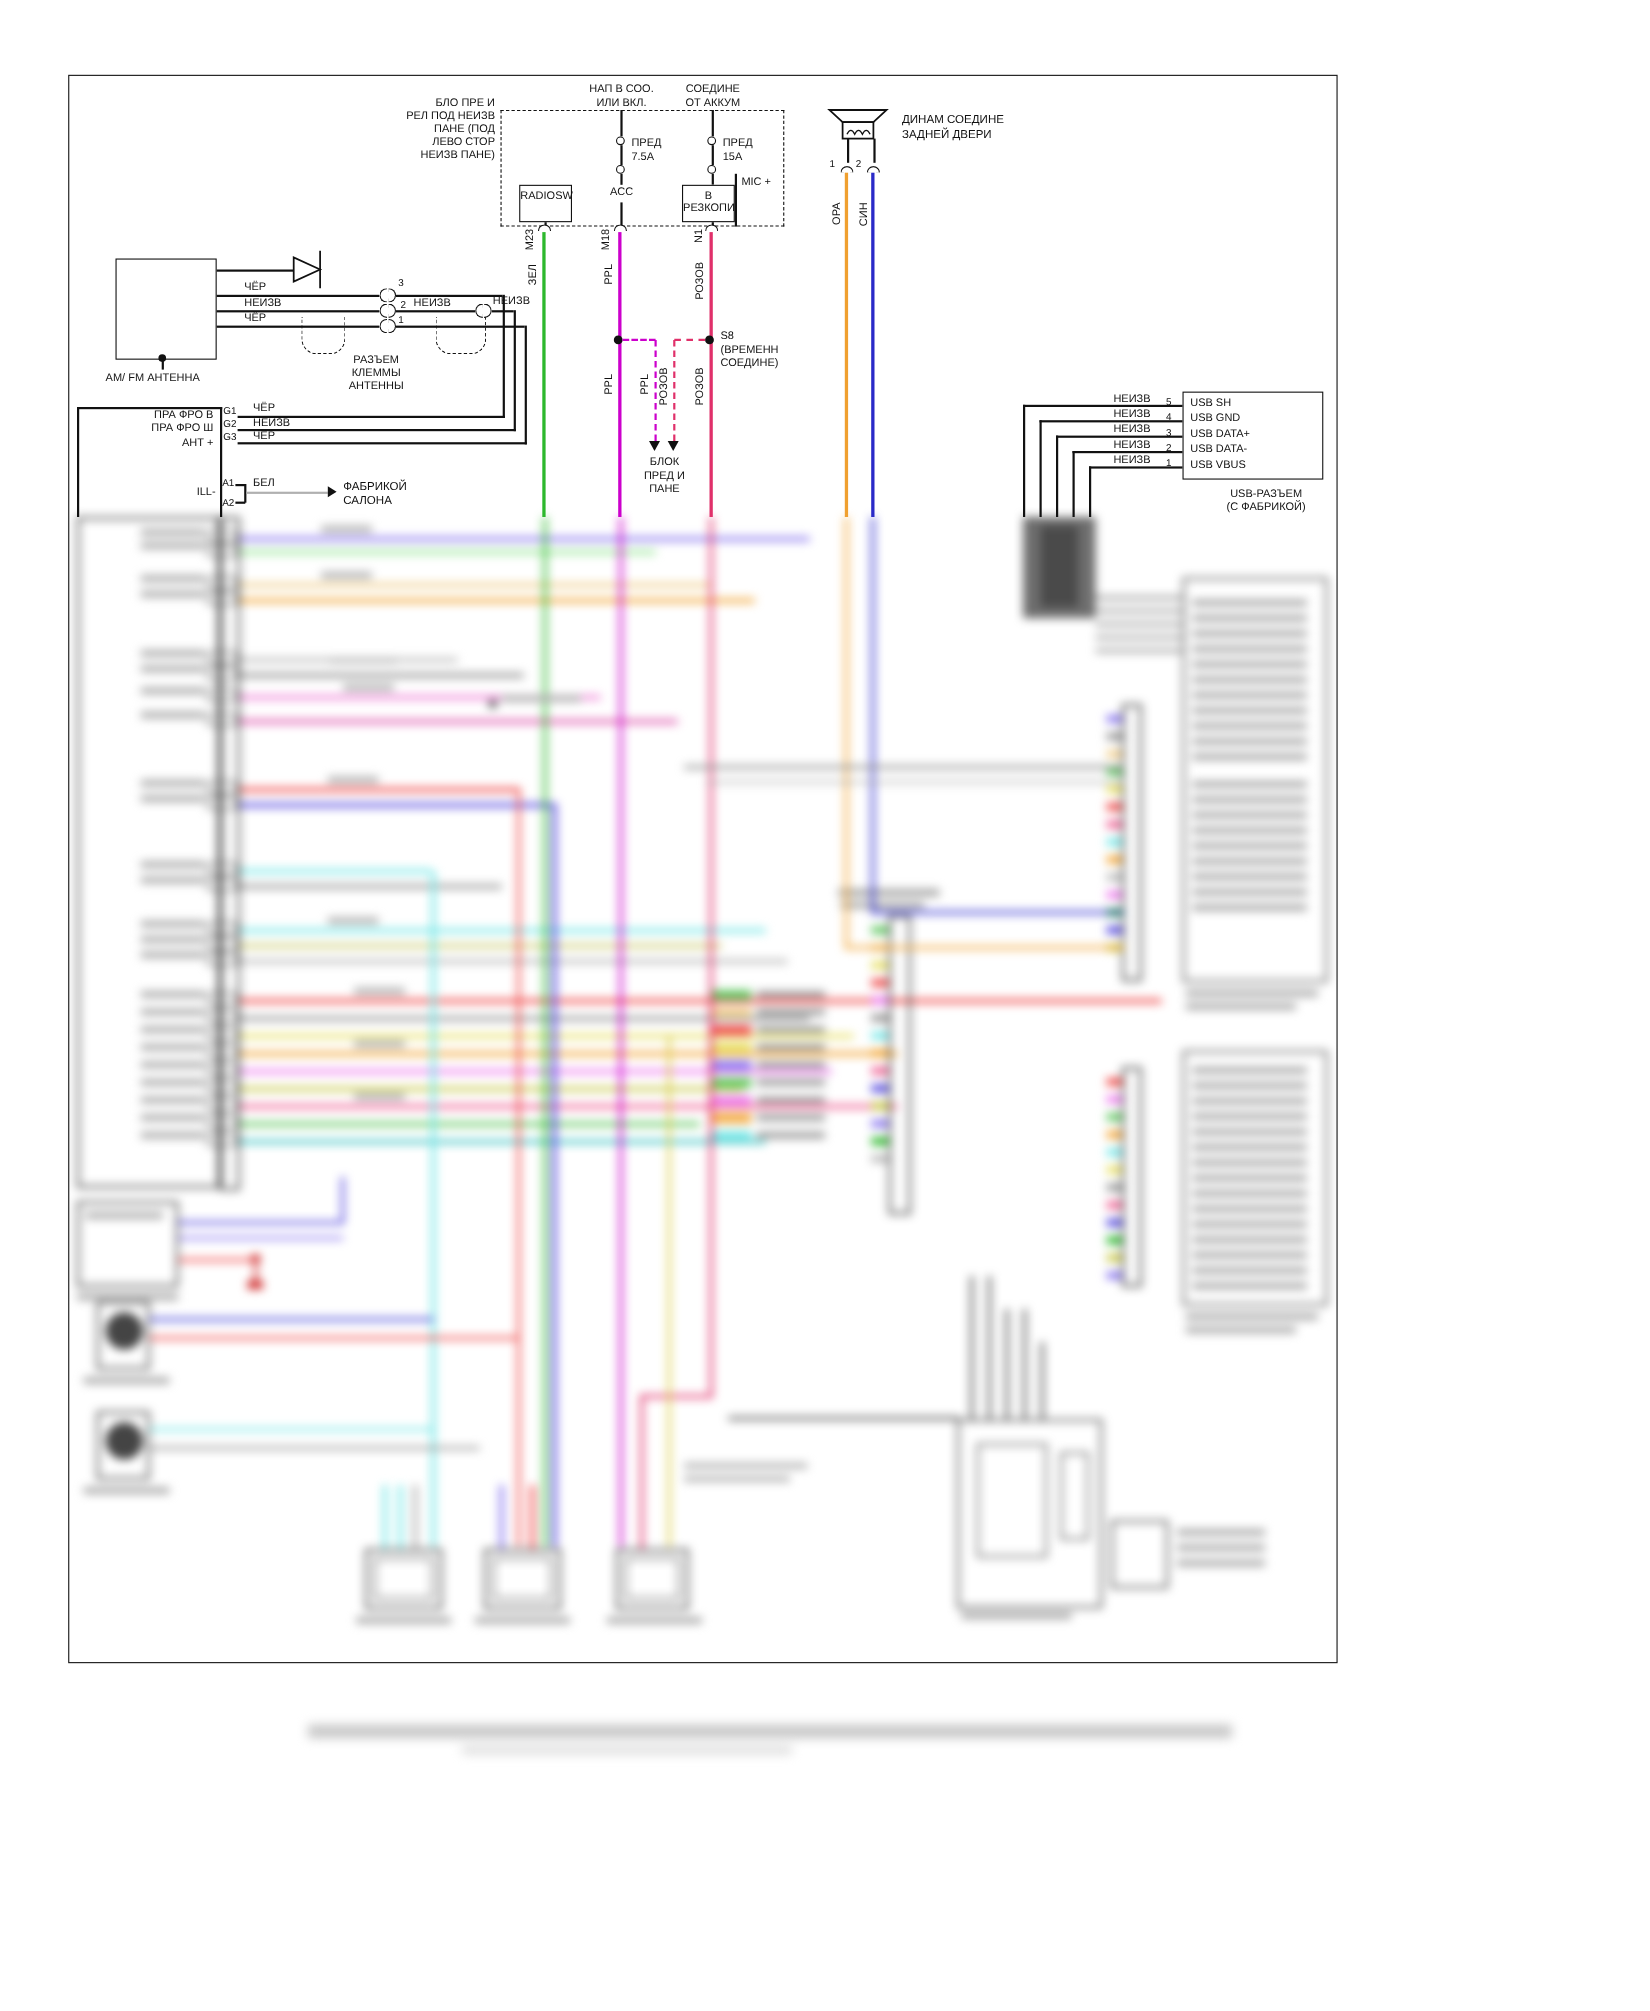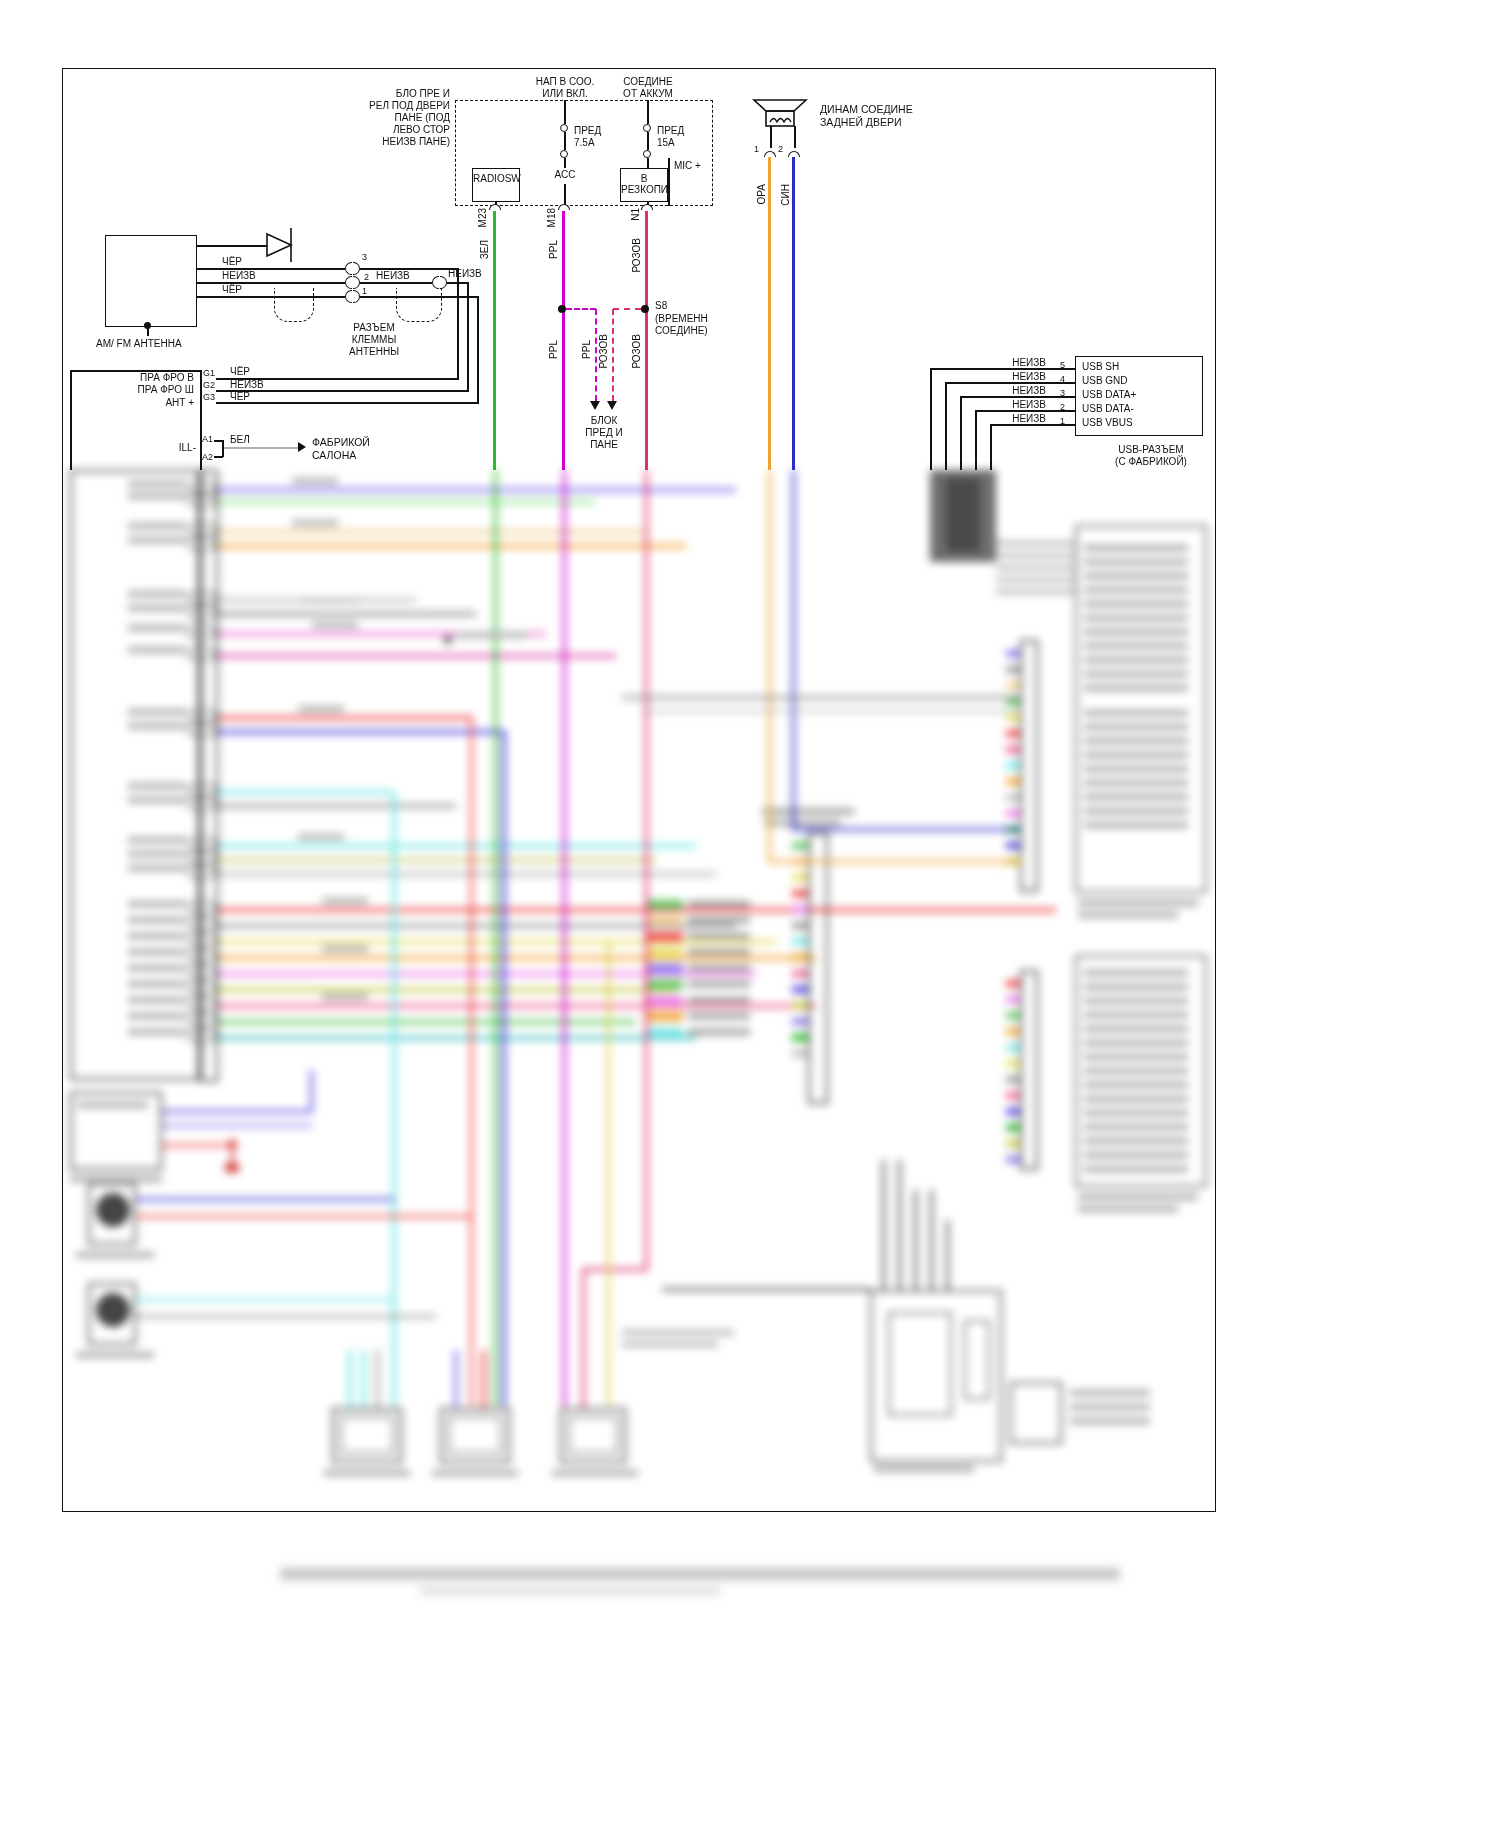--- a/index.html
+++ b/index.html
@@ -302,21 +302,21 @@
   <div id="blur-strip">
       <div style="position: absolute; left: 0px; top: 6px; width: 840px; height: 12px; background: rgb(198, 198, 198);"></div>
       <div style="position: absolute; left: 140px; top: 26px; width: 300px; height: 6px; background: rgb(212, 212, 212);"></div>
     </div>
 
   <div class="box" style="left:62px;top:68px;width:1154px;height:1444px;background:transparent"></div>
 
   <div class="dbox" style="left:455px;top:100px;width:258px;height:106px"></div>
   <div class="lbl rt" style="left: 334px;top:88px;width:116px">
     <span class="ln">БЛО ПРЕ И</span>
-      <span class="ln">РЕЛ ПОД ДВЕРИ</span>
+      <span class="ln">РЕЛ ПОД НЕИЗВ</span>
       <span class="ln">ПАНЕ (ПОД</span>
       <span class="ln">ЛЕВО СТОР</span>
       <span class="ln">НЕИЗВ ПАНЕ)</span>
   </div>
   <div class="lbl ctr" style="left:506px;top:76px;width:118px">
     <span class="ln">НАП В СОО.</span>
       <span class="ln">ИЛИ ВКЛ.</span>
   </div>
   <div class="lbl ctr" style="left:592px;top:76px;width:112px">
     <span class="ln">СОЕДИНЕ</span>
@@ -445,21 +445,21 @@
   <div class="lbl" style="left:222px;top:256px">ЧЁР</div>
   <div class="lbl" style="left:222px;top:270px">НЕИЗВ</div>
   <div class="lbl" style="left:222px;top:284px">ЧЁР</div>
   <div class="lbl sm" style="left:362px;top:252px">3</div>
   <div class="lbl sm" style="left:364px;top:272px">2</div>
   <div class="lbl sm" style="left:362px;top:286px">1</div>
   <div class="lbl" style="left:376px;top:270px">НЕИЗВ</div>
   <div class="lbl" style="left:448px;top:268px">НЕИЗВ</div>
   <div class="cup" style="left:274px;top:288px;width:40px;height:34px"></div>
   <div class="cup" style="left:396px;top:288px;width:46px;height:34px"></div>
-  <div class="lbl ctr" style="left:334px;top:322px;width:80px">
+  <div class="lbl ctr" style="left:302px;top:322px;width:80px">
     <span class="ln">РАЗЪЕМ</span>
       <span class="ln">КЛЕММЫ</span>
       <span class="ln">АНТЕННЫ</span>
   </div>
 
   <div class="w" style="left:457px;top:268px;width:2px;height:112px"></div>
   <div class="w" style="left:467px;top:282px;width:2px;height:110px"></div>
   <div class="w" style="left:477px;top:296px;width:2px;height:108px"></div>
   <div class="w" style="left:216px;top:378px;width:243px;height:2px"></div>
   <div class="w" style="left:216px;top:390px;width:253px;height:2px"></div>

